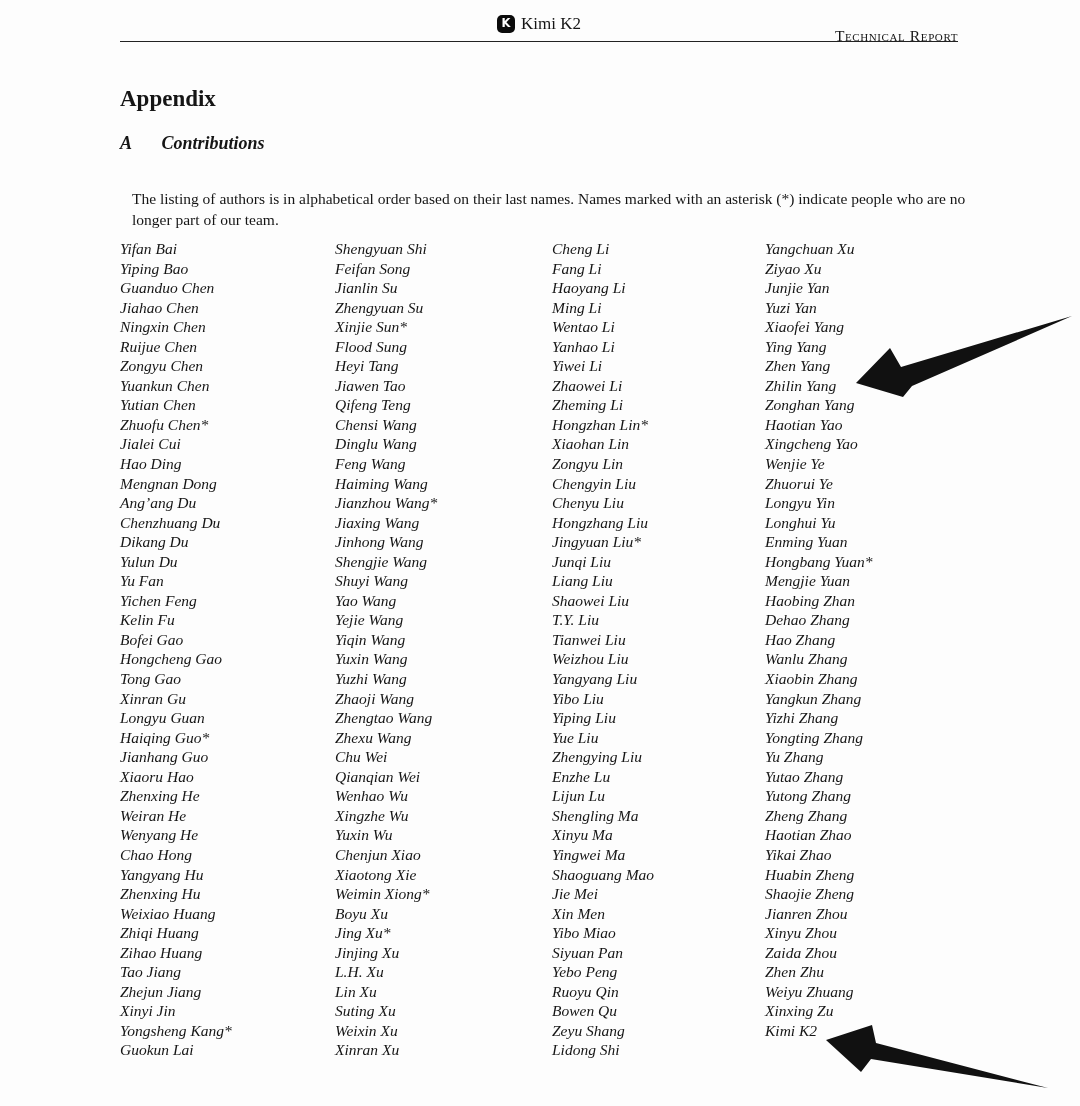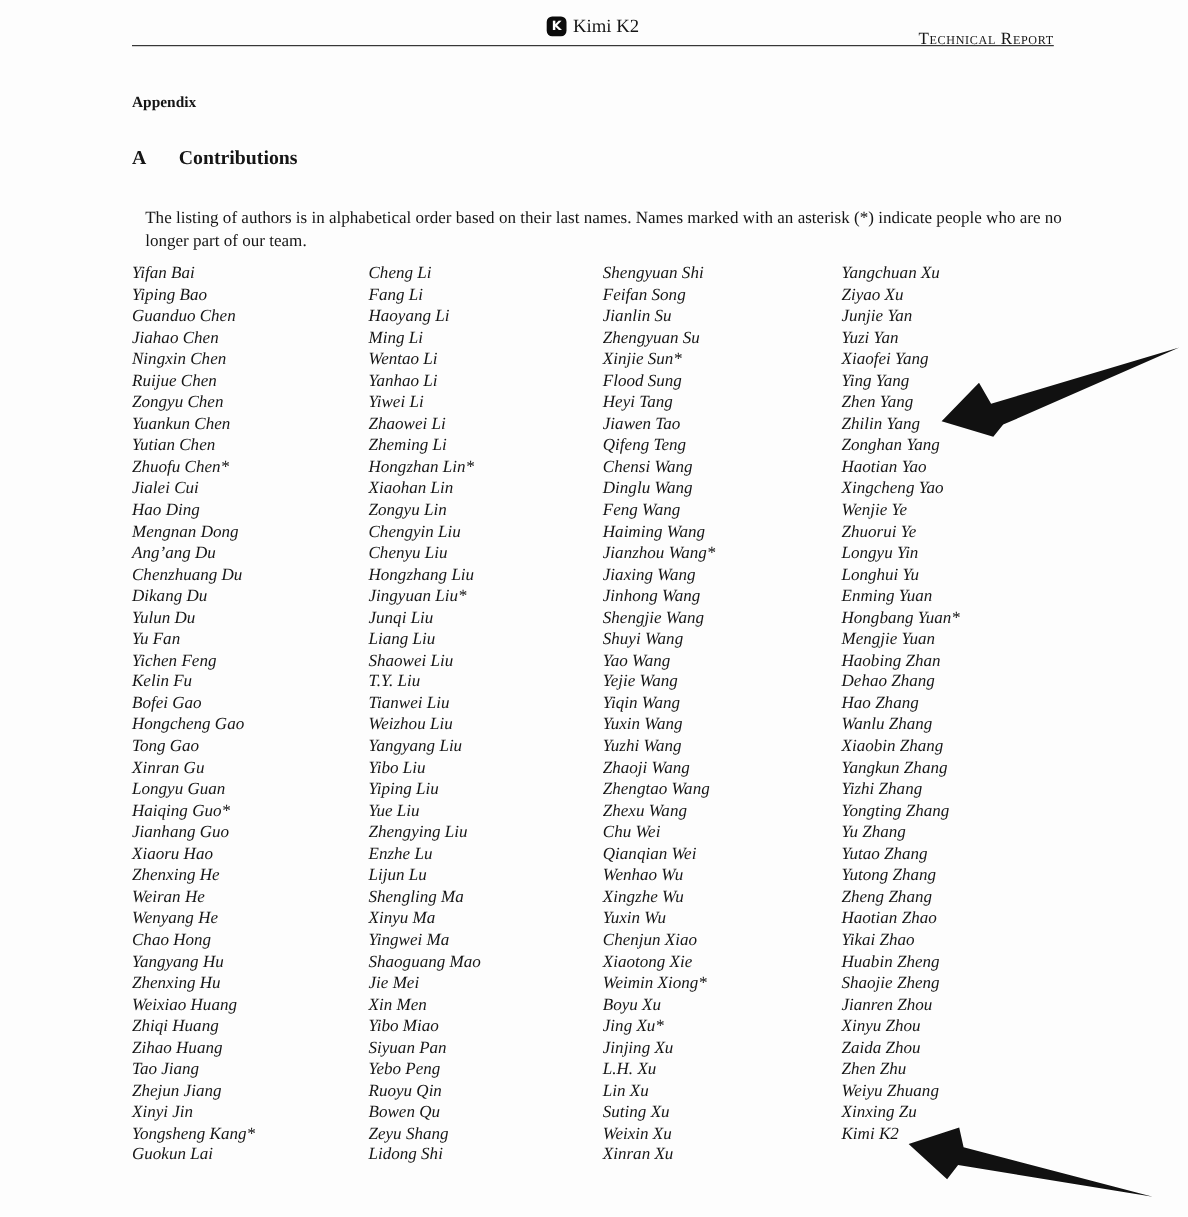--- a/index.html
+++ b/index.html
@@ -56,31 +56,32 @@
     right: 122px;
     top: 41px;
     border-top: 1.6px solid #222;
   }
 
   
   .appendix-title {
     position: absolute;
     left: 120px;
     top: 86px;
-    font-size: 14px;
+    font-size: 23px;
     font-weight: bold;
     margin: 0;
   }
   .section-heading {
     position: absolute;
     left: 120px;
     top: 133px;
     font-size: 18px;
     font-weight: bold;
     margin: 0;
+    font-style: italic;
   }
   .section-heading .section-letter { display: inline-block; }
   .section-heading .section-title  { display: inline-block; margin-left: 25px; }
   .intro-text {
     position: absolute;
     left: 120px;
     top: 177px;
     width: 841px;
     font-size: 15.5px;
     line-height: 20.5px;
@@ -178,20 +179,64 @@
         <div class="author-name">Zhenxing Hu</div>
         <div class="author-name">Weixiao Huang</div>
         <div class="author-name">Zhiqi Huang</div>
         <div class="author-name">Zihao Huang</div>
         <div class="author-name">Tao Jiang</div>
         <div class="author-name">Zhejun Jiang</div>
         <div class="author-name">Xinyi Jin</div>
         <div class="author-name">Yongsheng Kang*</div>
         <div class="author-name">Guokun Lai</div>
       </div>
+    <div class="author-col c3">
+        <div class="author-name">Shengyuan Shi</div>
+        <div class="author-name">Feifan Song</div>
+        <div class="author-name">Jianlin Su</div>
+        <div class="author-name">Zhengyuan Su</div>
+        <div class="author-name">Xinjie Sun*</div>
+        <div class="author-name">Flood Sung</div>
+        <div class="author-name">Heyi Tang</div>
+        <div class="author-name">Jiawen Tao</div>
+        <div class="author-name">Qifeng Teng</div>
+        <div class="author-name">Chensi Wang</div>
+        <div class="author-name">Dinglu Wang</div>
+        <div class="author-name">Feng Wang</div>
+        <div class="author-name">Haiming Wang</div>
+        <div class="author-name">Jianzhou Wang*</div>
+        <div class="author-name">Jiaxing Wang</div>
+        <div class="author-name">Jinhong Wang</div>
+        <div class="author-name">Shengjie Wang</div>
+        <div class="author-name">Shuyi Wang</div>
+        <div class="author-name">Yao Wang</div>
+        <div class="author-name">Yejie Wang</div>
+        <div class="author-name">Yiqin Wang</div>
+        <div class="author-name">Yuxin Wang</div>
+        <div class="author-name">Yuzhi Wang</div>
+        <div class="author-name">Zhaoji Wang</div>
+        <div class="author-name">Zhengtao Wang</div>
+        <div class="author-name">Zhexu Wang</div>
+        <div class="author-name">Chu Wei</div>
+        <div class="author-name">Qianqian Wei</div>
+        <div class="author-name">Wenhao Wu</div>
+        <div class="author-name">Xingzhe Wu</div>
+        <div class="author-name">Yuxin Wu</div>
+        <div class="author-name">Chenjun Xiao</div>
+        <div class="author-name">Xiaotong Xie</div>
+        <div class="author-name">Weimin Xiong*</div>
+        <div class="author-name">Boyu Xu</div>
+        <div class="author-name">Jing Xu*</div>
+        <div class="author-name">Jinjing Xu</div>
+        <div class="author-name">L.H. Xu</div>
+        <div class="author-name">Lin Xu</div>
+        <div class="author-name">Suting Xu</div>
+        <div class="author-name">Weixin Xu</div>
+        <div class="author-name">Xinran Xu</div>
+      </div>
     <div class="author-col c2">
         <div class="author-name">Cheng Li</div>
         <div class="author-name">Fang Li</div>
         <div class="author-name">Haoyang Li</div>
         <div class="author-name">Ming Li</div>
         <div class="author-name">Wentao Li</div>
         <div class="author-name">Yanhao Li</div>
         <div class="author-name">Yiwei Li</div>
         <div class="author-name">Zhaowei Li</div>
         <div class="author-name">Zheming Li</div>
@@ -221,64 +266,20 @@
         <div class="author-name">Shaoguang Mao</div>
         <div class="author-name">Jie Mei</div>
         <div class="author-name">Xin Men</div>
         <div class="author-name">Yibo Miao</div>
         <div class="author-name">Siyuan Pan</div>
         <div class="author-name">Yebo Peng</div>
         <div class="author-name">Ruoyu Qin</div>
         <div class="author-name">Bowen Qu</div>
         <div class="author-name">Zeyu Shang</div>
         <div class="author-name">Lidong Shi</div>
-      </div>
-    <div class="author-col c3">
-        <div class="author-name">Shengyuan Shi</div>
-        <div class="author-name">Feifan Song</div>
-        <div class="author-name">Jianlin Su</div>
-        <div class="author-name">Zhengyuan Su</div>
-        <div class="author-name">Xinjie Sun*</div>
-        <div class="author-name">Flood Sung</div>
-        <div class="author-name">Heyi Tang</div>
-        <div class="author-name">Jiawen Tao</div>
-        <div class="author-name">Qifeng Teng</div>
-        <div class="author-name">Chensi Wang</div>
-        <div class="author-name">Dinglu Wang</div>
-        <div class="author-name">Feng Wang</div>
-        <div class="author-name">Haiming Wang</div>
-        <div class="author-name">Jianzhou Wang*</div>
-        <div class="author-name">Jiaxing Wang</div>
-        <div class="author-name">Jinhong Wang</div>
-        <div class="author-name">Shengjie Wang</div>
-        <div class="author-name">Shuyi Wang</div>
-        <div class="author-name">Yao Wang</div>
-        <div class="author-name">Yejie Wang</div>
-        <div class="author-name">Yiqin Wang</div>
-        <div class="author-name">Yuxin Wang</div>
-        <div class="author-name">Yuzhi Wang</div>
-        <div class="author-name">Zhaoji Wang</div>
-        <div class="author-name">Zhengtao Wang</div>
-        <div class="author-name">Zhexu Wang</div>
-        <div class="author-name">Chu Wei</div>
-        <div class="author-name">Qianqian Wei</div>
-        <div class="author-name">Wenhao Wu</div>
-        <div class="author-name">Xingzhe Wu</div>
-        <div class="author-name">Yuxin Wu</div>
-        <div class="author-name">Chenjun Xiao</div>
-        <div class="author-name">Xiaotong Xie</div>
-        <div class="author-name">Weimin Xiong*</div>
-        <div class="author-name">Boyu Xu</div>
-        <div class="author-name">Jing Xu*</div>
-        <div class="author-name">Jinjing Xu</div>
-        <div class="author-name">L.H. Xu</div>
-        <div class="author-name">Lin Xu</div>
-        <div class="author-name">Suting Xu</div>
-        <div class="author-name">Weixin Xu</div>
-        <div class="author-name">Xinran Xu</div>
       </div>
     <div class="author-col c4">
         <div class="author-name">Yangchuan Xu</div>
         <div class="author-name">Ziyao Xu</div>
         <div class="author-name">Junjie Yan</div>
         <div class="author-name">Yuzi Yan</div>
         <div class="author-name">Xiaofei Yang</div>
         <div class="author-name">Ying Yang</div>
         <div class="author-name">Zhen Yang</div>
         <div class="author-name">Zhilin Yang</div>

